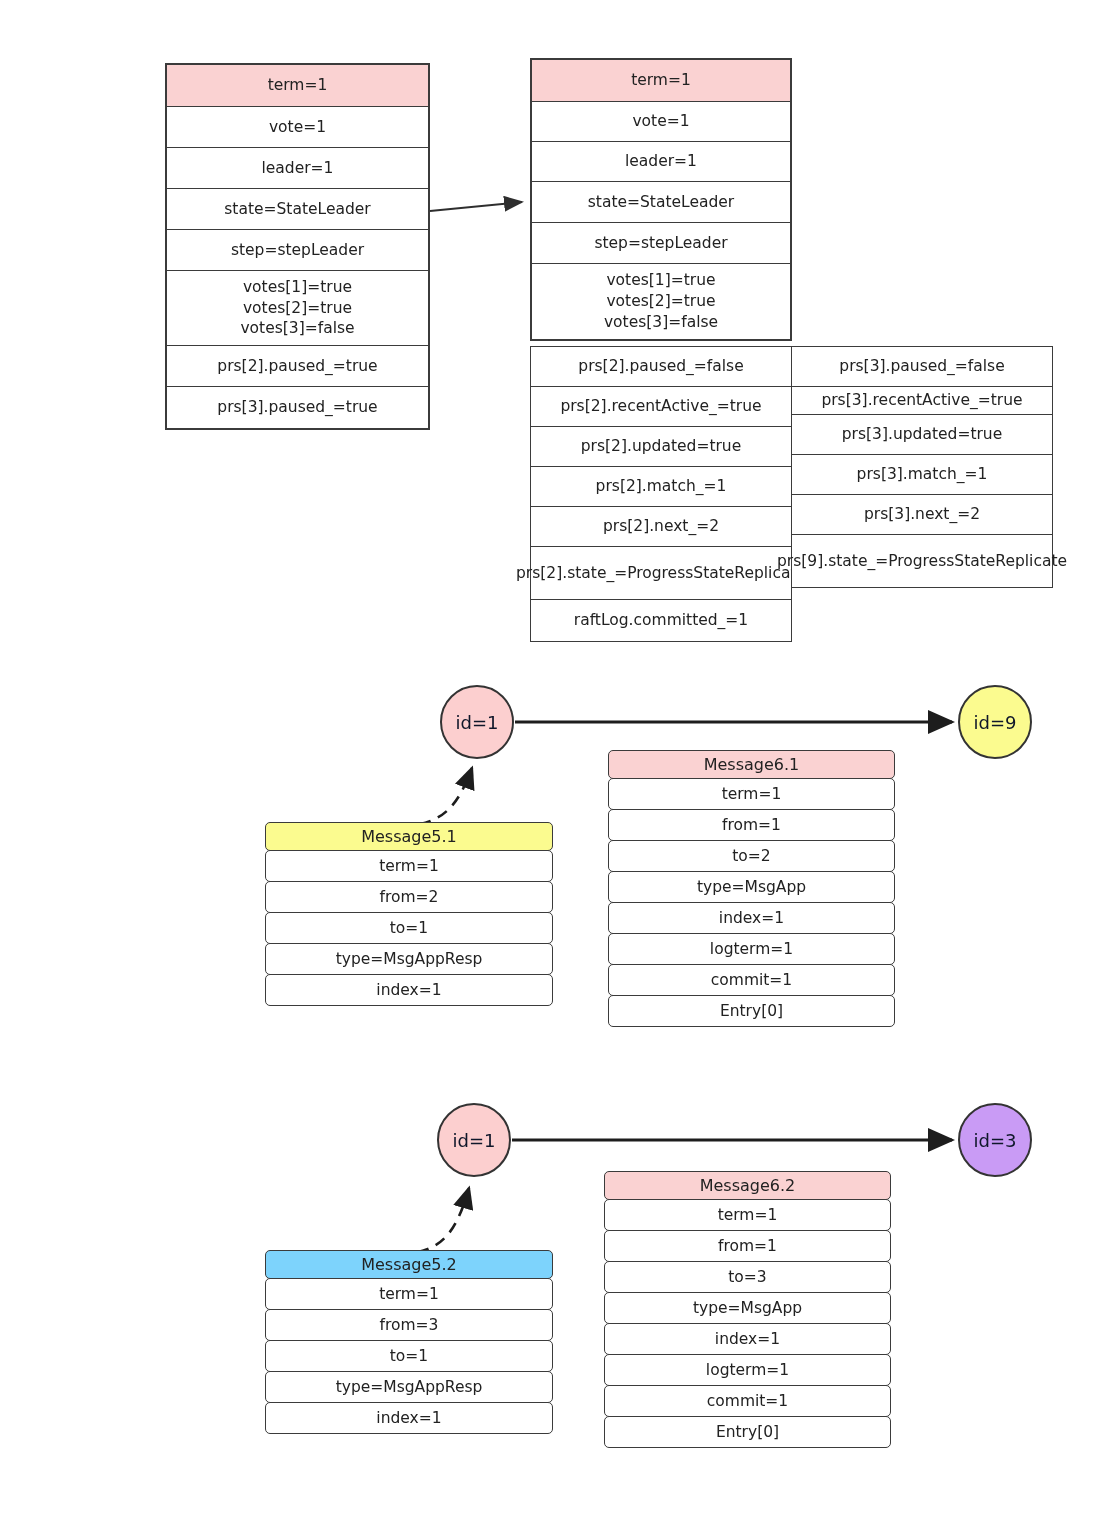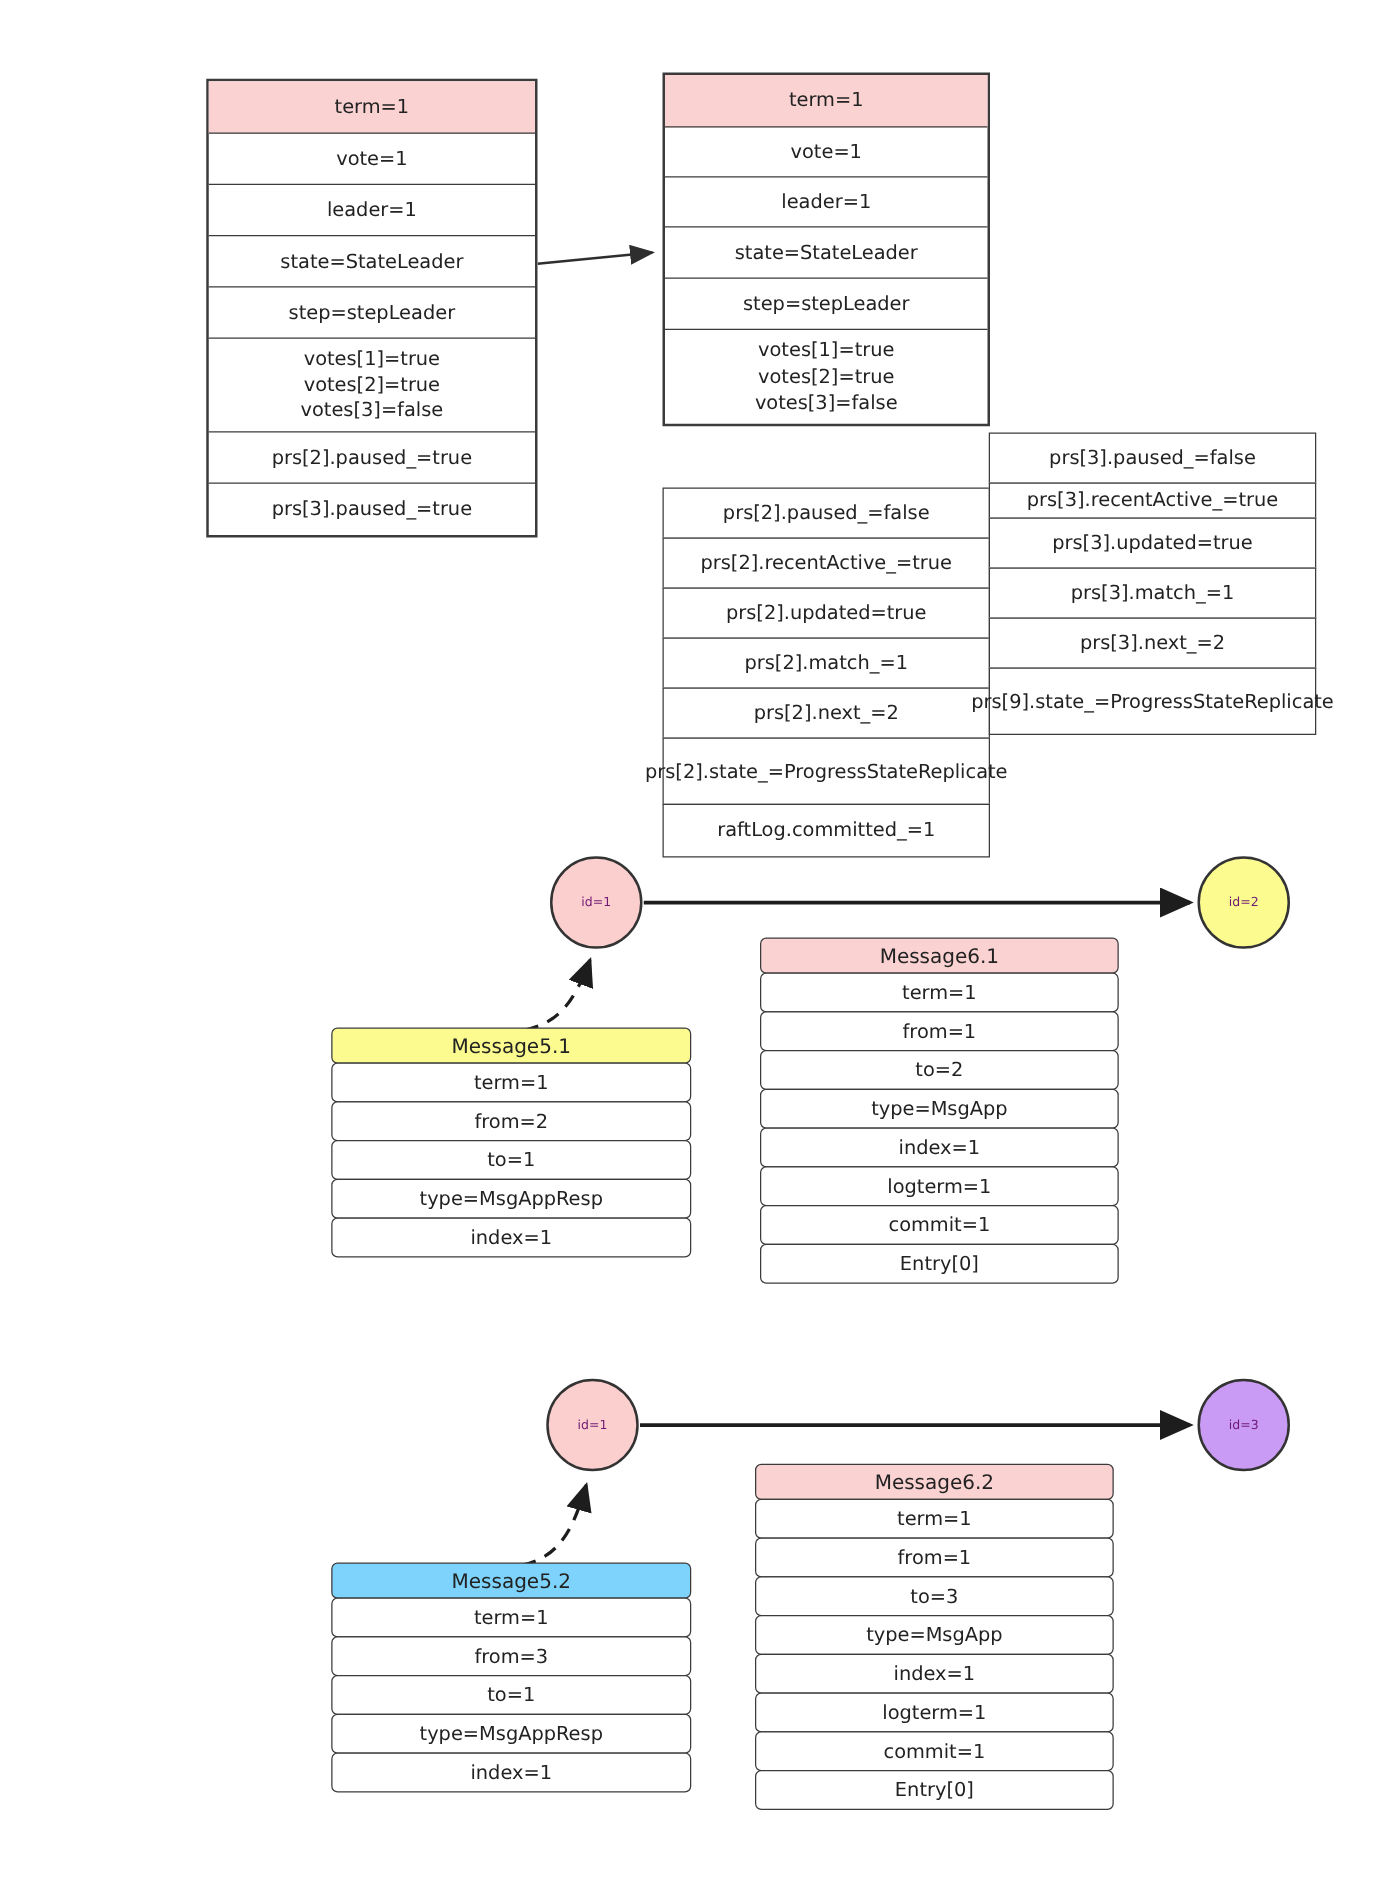--- a/index.html
+++ b/index.html
@@ -60,22 +60,22 @@
   .msg-cell.yellow{background:#fbfb8f;}
   .msg-cell.purple{background:#7dd3fc;}
 
   
   .node{
     position:absolute;
     border:2.5px solid #333333;
     border-radius:50%;
     box-sizing:border-box;
     display:flex;align-items:center;justify-content:center;
-    font-size:10px;
-    color:#701a75;
+    font-size:18px;
+    color:#0f172a;
   }
   .node.pink{background:#fccfcf;}
   .node.yellow{background:#fbfb8f;}
   .node.purple{background:#c99bf5;}
 
   svg.overlay{position:absolute;left:0;top:0;width:1116px;height:1517px;pointer-events:none;}
 </style>
 </head>
 <body>
 
@@ -127,21 +127,21 @@
     </div>
     <div class="state-row multiline" style="height:75px;border-bottom:none;">
       <span>votes[1]=true</span>
       <span>votes[2]=true</span>
       <span>votes[3]=false</span>
     </div>
   </div>
 
   <div class="prs-grid" style="left:530px;top:346px;">
     <div class="prs-col" style="width:262px;">
-      <div class="prs-cell" style="height:41px;margin-top:44px;">prs[2].paused_=false</div>
+      <div class="prs-cell" style="height:41px;">prs[2].paused_=false</div>
       <div class="prs-cell" style="height:41px;margin-top:-1px;">prs[2].recentActive_=true</div>
       <div class="prs-cell" style="height:41px;margin-top:-1px;">prs[2].updated=true</div>
       <div class="prs-cell" style="height:41px;margin-top:-1px;">prs[2].match_=1</div>
       <div class="prs-cell" style="height:41px;margin-top:-1px;">prs[2].next_=2</div>
       <div class="prs-cell tall" style="height:54px;margin-top:-1px;">prs[2].state_=ProgressStateReplicate</div>
       <div class="prs-cell" style="height:43px;margin-top:-1px;">raftLog.committed_=1</div>
     </div>
     <div class="prs-col" style="width:262px;margin-left:-1px;">
       <div class="prs-cell" style="height:41px;">prs[3].paused_=false</div>
       <div class="prs-cell" style="height:29px;margin-top:-1px;">prs[3].recentActive_=true</div>
@@ -149,21 +149,21 @@
       <div class="prs-cell" style="height:41px;margin-top:-1px;">prs[3].match_=1</div>
       <div class="prs-cell" style="height:41px;margin-top:-1px;">prs[3].next_=2</div>
       <div class="prs-cell tall" style="height:54px;margin-top:-1px;">prs[9].state_=ProgressStateReplicate</div>
     </div>
   </div>
 
   <div class="node pink" style="left:440px;top:685px;width:74px;height:74px;">
     <span>id=1</span>
   </div>
   <div class="node yellow" style="left:958px;top:685px;width:74px;height:74px;">
-    <span>id=2</span>
+    <span>id=9</span>
   </div>
 
   <div class="msg-table" style="left:265px;top:822px;width:288px;">
     <div class="msg-cell header yellow" style="height:29px;text-align:right;">Message5.1</div>
     <div class="msg-cell" style="height:32px;">term=1</div>
     <div class="msg-cell" style="height:32px;">from=2</div>
     <div class="msg-cell" style="height:32px;">to=1</div>
     <div class="msg-cell" style="height:32px;">type=MsgAppResp</div>
     <div class="msg-cell" style="height:32px;">index=1</div>
   </div>

